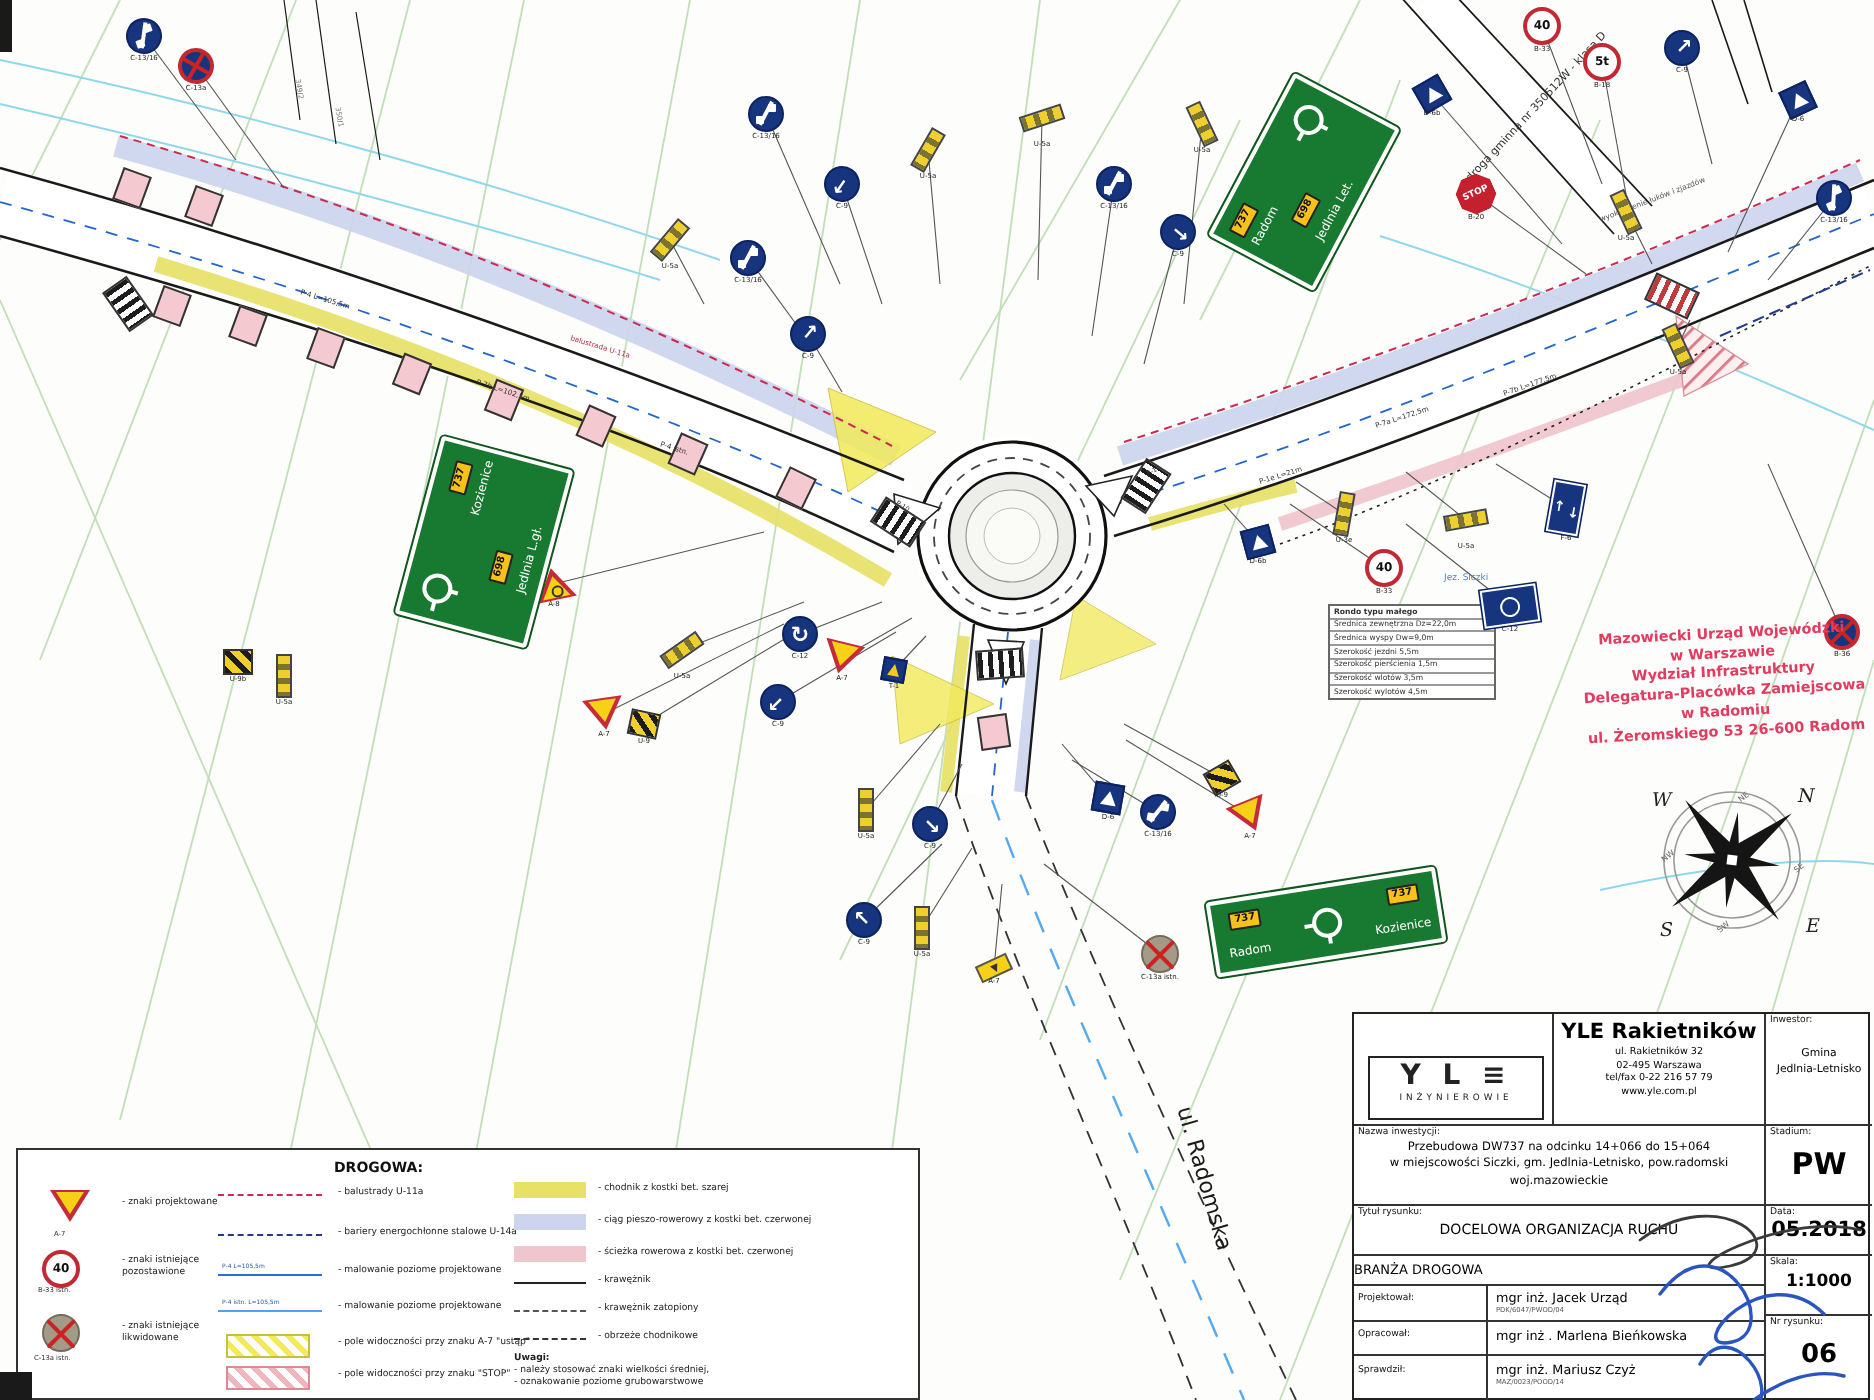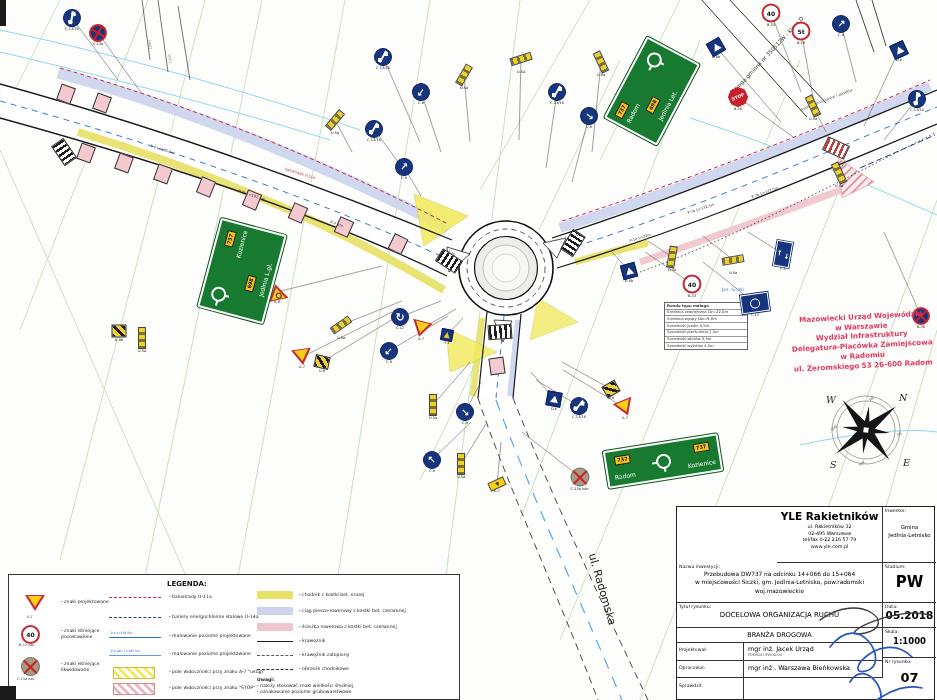--- a/index.html
+++ b/index.html
@@ -693,21 +693,21 @@
       <div>Rondo typu małego</div>
       <div>Średnica zewnętrzna Dz=22,0m</div>
       <div>Średnica wyspy Dw=9,0m</div>
       <div>Szerokość jezdni 5,5m</div>
       <div>Szerokość pierścienia 1,5m</div>
       <div>Szerokość wlotów 3,5m</div>
       <div>Szerokość wylotów 4,5m</div>
     </div>
 
 <div id="legend">
-  <div class="abs lg-title" style="left:158px;top:5px">LEGENDA:</div>
+  <div class="abs lg-title" style="left:158px;top:5px">DROGOWA:</div>
 
   <div class="abs" style="left:16px;top:20px">
         <div class="a7o">
           <div class="a7i"></div>
         </div>
       </div>
   <div class="abs lg-sub" style="left:18px;top:40px">A-7</div>
   <div class="abs lg-lab" style="left:52px;top:24px">- znaki projektowane</div>
   <div class="abs" style="left:12px;top:50px">
         <div class="bcirc">40</div>
@@ -751,20 +751,26 @@
   <div class="abs lg-line" style="left:248px;top:80px;width:36px;border-top:1.4px dashed #555"></div>
   <div class="abs lg-lab" style="left:290px;top:77px">- krawężnik zatopiony</div>
   <div class="abs lg-line" style="left:248px;top:94px;width:36px;border-top:1.6px dashed #333"></div>
   <div class="abs lg-lab" style="left:290px;top:91px">- obrzeże chodnikowe</div>
   <div class="abs lg-lab" style="left:248px;top:102px;font-weight:bold">Uwagi:</div>
   <div class="abs lg-lab" style="left:248px;top:108px">- należy stosować znaki wielkości średniej,</div>
   <div class="abs lg-lab" style="left:248px;top:114px">- oznakowanie poziome grubowarstwowe</div>
 </div>
 
 <div id="tb">
+  <div class="cell" style="left:0;top:0;width:100px;height:56px">
+    <div id="logo-box">
+      <div id="logo-glyph">Y L ≡</div>
+      <div id="logo-sub">INŻYNIEROWIE</div>
+    </div>
+  </div>
   <div class="cell" style="left:100px;top:0;width:106px;height:56px">
     <div class="big" style="font-size:10.5px;margin-top:3px">YLE Rakietników</div>
     <div style="font-size:4.8px;text-align:center;line-height:1.4;margin-top:2px">
       <div>ul. Rakietników 32</div>
       <div>02-495 Warszawa</div>
       <div>tel/fax 0-22 216 57 79</div>
       <div>www.yle.com.pl</div>
     </div>
   </div>
   <div class="cell" style="left:206px;top:0;width:53px;height:56px;border-right:none">
@@ -788,45 +794,49 @@
   </div>
   <div class="cell" style="left:0;top:96px;width:206px;height:25px">
     <span class="tlab">Tytuł rysunku:</span>
     <div style="font-size:7px;text-align:center;margin-top:2px">DOCELOWA ORGANIZACJA RUCHU</div>
   </div>
   <div class="cell" style="left:206px;top:96px;width:53px;height:25px;border-right:none">
     <span class="tlab">Data:</span>
     <div class="big" style="font-size:10.5px">05.2018</div>
   </div>
   <div class="cell" style="left:0;top:121px;width:206px;height:15px">
-    <div style="font-size:6.5px;text-align:center;margin-top:2.5px">BRANŻA DROGOWA</div>
+    <div style="font-size:6.5px;text-align:left;margin-top:2.5px">BRANŻA DROGOWA</div>
   </div>
   <div class="cell" style="left:206px;top:121px;width:53px;height:30px;border-right:none">
     <span class="tlab">Skala:</span>
     <div class="big" style="font-size:8.5px;margin-top:2px">1:1000</div>
   </div>
   <div class="cell" style="left:0;top:136px;width:67px;height:18px">
     <span class="tlab" style="margin-top:3px">Projektował:</span>
   </div>
   <div class="cell" style="left:67px;top:136px;width:139px;height:18px">
     <div style="font-size:6.4px;padding:2px 0 0 4px">mgr inż. Jacek Urząd</div>
     <div style="font-size:3.4px;color:#555;padding-left:4px">PDK/6047/PWOD/04</div>
   </div>
   <div class="cell" style="left:0;top:154px;width:67px;height:17px">
     <span class="tlab" style="margin-top:3px">Opracował:</span>
   </div>
   <div class="cell" style="left:67px;top:154px;width:139px;height:17px">
-    <div style="font-size:6.4px;padding:3px 0 0 4px">mgr inż . Warszawa Bieńkowska</div>
+    <div style="font-size:6.4px;padding:3px 0 0 4px">mgr inż . Marlena Bieńkowska</div>
   </div>
   <div class="cell" style="left:0;top:171px;width:67px;height:23px;border-bottom:none">
     <span class="tlab" style="margin-top:4px">Sprawdził:</span>
   </div>
+  <div class="cell" style="left:67px;top:171px;width:139px;height:23px;border-bottom:none">
+    <div style="font-size:6.4px;padding:3px 0 0 4px">mgr inż. Mariusz Czyż</div>
+    <div style="font-size:3.4px;color:#555;padding-left:4px">MAZ/0023/POOD/14</div>
+  </div>
   <div class="cell" style="left:206px;top:151px;width:53px;height:43px;border-right:none;border-bottom:none">
     <span class="tlab">Nr rysunku:</span>
-    <div class="big" style="font-size:13px;margin-top:6px">07</div>
+    <div class="big" style="font-size:13px;margin-top:6px">06</div>
   </div>
 </div>
 
 <svg id="sig-svg" width="167" height="115">
   <path d="M50,35 C90,5 130,40 95,48 C60,55 120,20 160,30" fill="none" stroke="#3a3a3a" stroke-width="1.4" stroke-linecap="round"></path>
   <path d="M60,62 C90,22 122,80 96,86 C70,92 112,42 142,72 M80,97 C95,72 122,110 106,120 C88,130 122,95 152,103" fill="none" stroke="#2a55c0" stroke-width="1.7" stroke-linecap="round"></path>
 </svg>
 
 <div class="artifact" style="left:0;top:0;width:6px;height:26px"></div>
 <div class="artifact" style="left:0;top:686px;width:16px;height:14px"></div>

